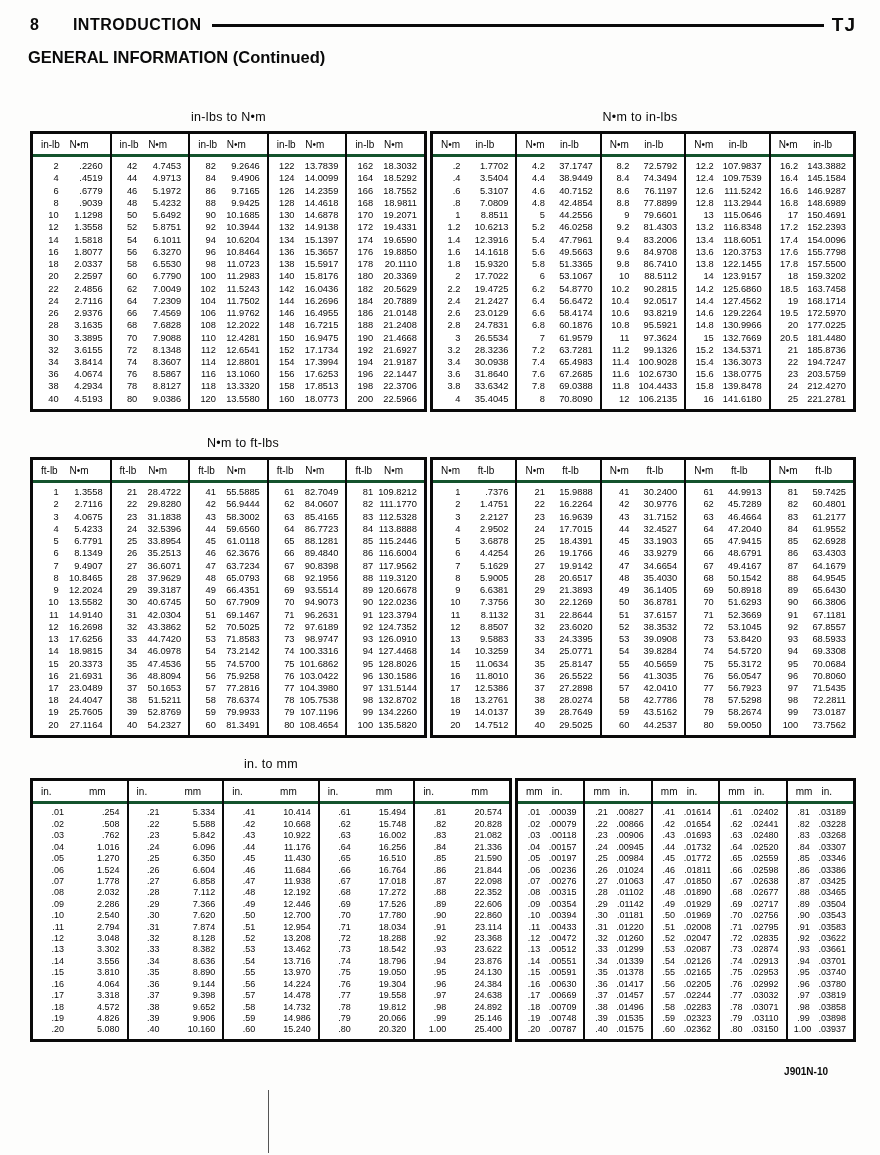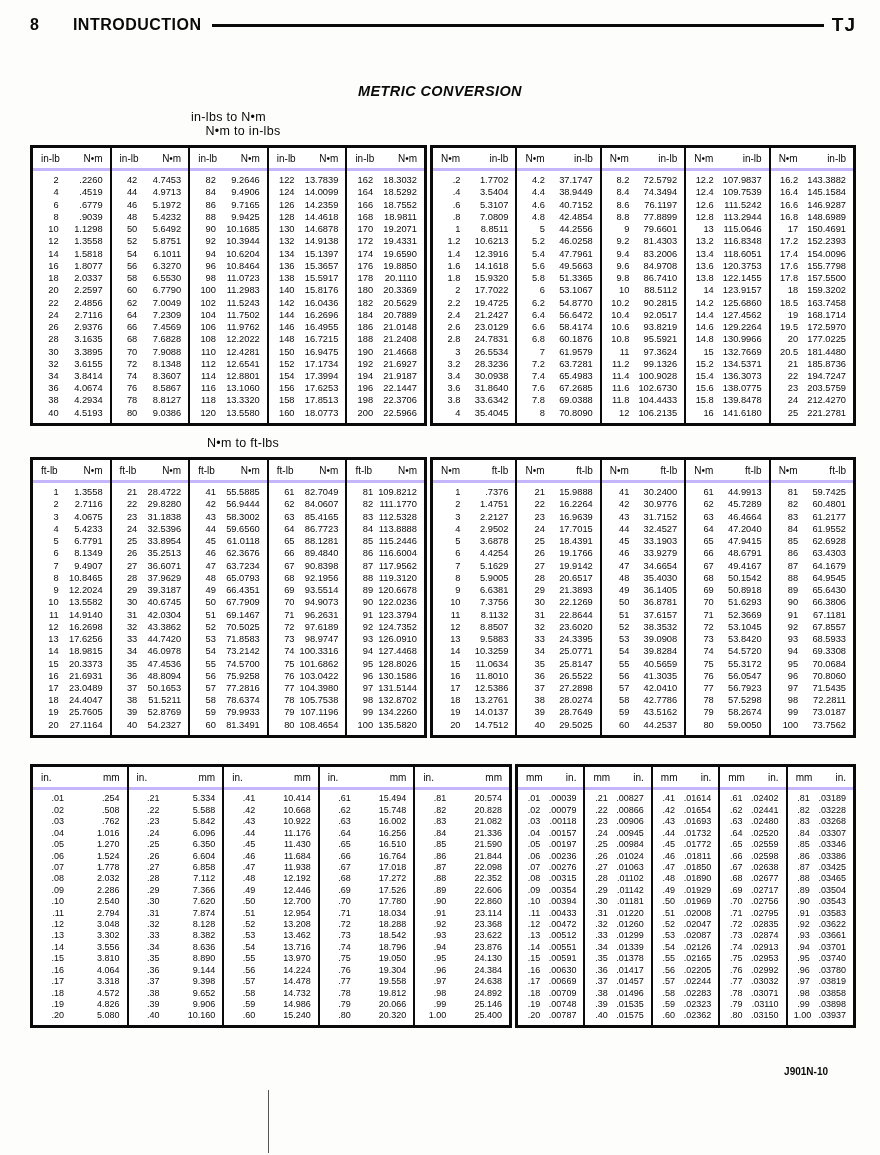--- a/index.html
+++ b/index.html
@@ -16,33 +16,33 @@
   .toprule { flex:1; height:3px; background:#0a0a0a; margin:0 8px 0 10px; }
   .model { font-weight:bold; font-size:19px; letter-spacing:1px; }
 
   .subheading { position:absolute; top:48px; left:28px; font-weight:bold; font-size:16.5px; }
   .doc-title { position:absolute; top:83px; left:0; right:0; text-align:center;
                font-weight:bold; font-style:italic; font-size:14.5px; letter-spacing:.4px; }
 
   
   .tblock { position:absolute; left:30px; width:826px; }
   .t0 { top:110px; } .t1 { top:436px; } .t2 { top:757px; }
-  .tbl-titles { display:flex; margin-bottom:7px;flex-direction:column; }
+  .tbl-titles { display:flex; margin-bottom:7px; }
   .half-title { text-align:center; font-size:12.5px; letter-spacing:.3px; }
   .tbl { display:flex; }
   .half { border:3px solid #0a0a0a; display:flex; box-sizing:border-box; background:#fff; }
   .half + .half { margin-left:3px; }
   .t0 .half-l, .t1 .half-l { width:397px; } .t0 .half-r, .t1 .half-r { width:426px; }
   .t2 .half-l { width:482px; } .t2 .half-r { width:341px; }
   .t0 .tbl, .t1 .tbl { height:281px; } .t2 .tbl { height:264px; }
 
   .pair { flex:1; display:flex; flex-direction:column; min-width:0; }
   .pair + .pair { border-left:2px solid #0a0a0a; }
-  .pair-head { display:flex; align-items:center; padding:5px 7px 4px 8px;
-               border-bottom:3px solid #c4b5fd; font-size:10px; }
+  .pair-head { display:flex; align-items:center; padding:5px 21px 4px 8px;
+               border-bottom:3px solid #14532d; font-size:10px; }
   .hk { } .hv { margin-left:auto; }
   .pair-body { flex:1; display:flex; flex-direction:column; justify-content:space-evenly;
                padding:3px 0 3px; }
   .r { display:flex; padding:0 7px 0 6px; font-size:9.3px; line-height:11px; white-space:nowrap; }
   .t2 .r { font-size:9px; }
   .k { width:31%; text-align:right; } .v { width:69%; text-align:right; }
 
   .footer-code { position:absolute; top:1066px; right:52px; font-weight:bold; font-size:10px; }
   .artifact-line { position:absolute; left:268px; top:1090px; width:1px; height:63px; background:#555; }
 </style>
@@ -51,21 +51,21 @@
 
 <div class="page">
 
   <div class="topbar">
     <span class="pgnum">8</span>
     <span class="section">INTRODUCTION</span>
     <span class="toprule"></span>
     <span class="model">TJ</span>
   </div>
 
-  <div class="doc-title">METRIC CONVERSION</div>
+  <div class="subheading">GENERAL INFORMATION (Continued)</div>
 
   <div id="tables-root">
       <div class="tblock t0">
         <div class="tbl-titles">
           <div class="half-title half-l" style="width: 397px;">in-lbs to N•m</div>
           <div class="half-title half-r" style="width: 426px;">N•m to in-lbs</div>
         </div>
         <div class="tbl">
           <div class="half half-l">
             <div class="pair">
@@ -1839,20 +1839,21 @@
                   <span class="k">100</span>
                   <span class="v">73.7562</span>
                 </div>
               </div>
             </div>
           </div>
         </div>
       </div>
       <div class="tblock t2">
         <div class="tbl-titles">
+          <div class="half-title half-l" style="width: 482px;">in. to mm</div>
         </div>
         <div class="tbl">
           <div class="half half-l">
             <div class="pair">
               <div class="pair-head">
                 <span class="hk">in.</span>
                 <span class="hv">mm</span>
               </div>
               <div class="pair-body">
                 <div class="r">

